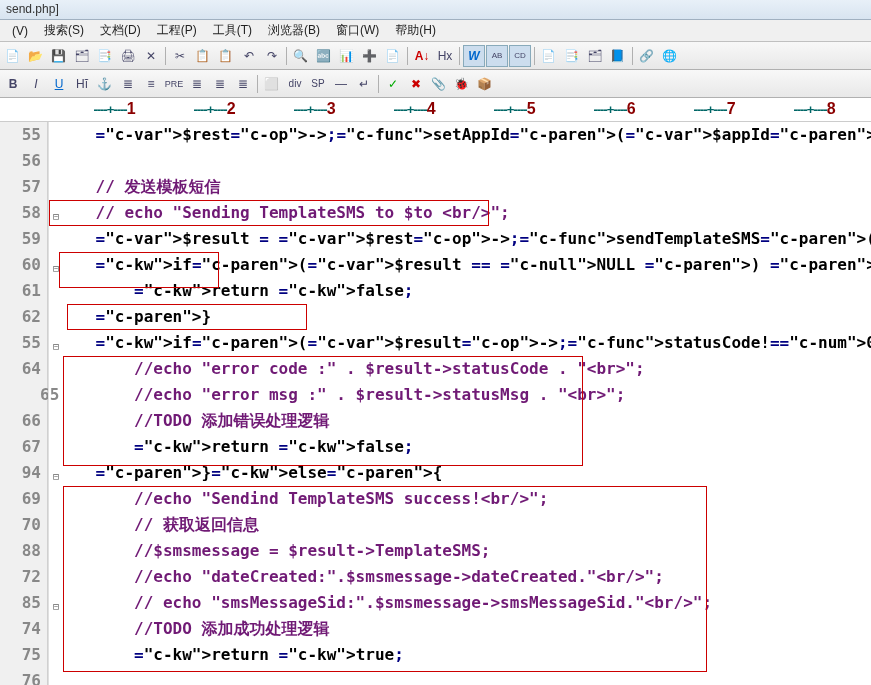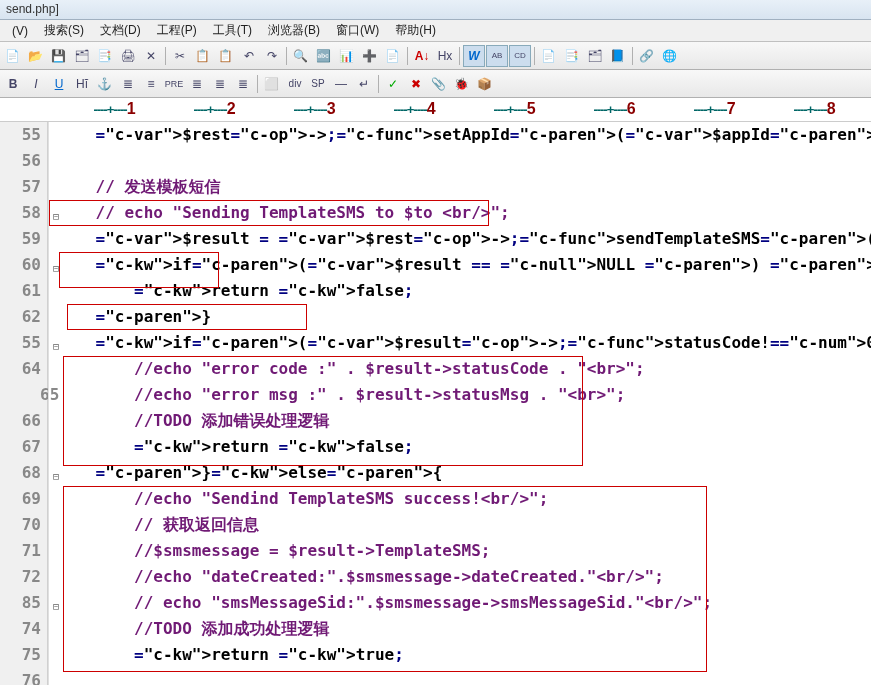--- a/index.html
+++ b/index.html
@@ -137,24 +137,24 @@
       <div style="height: 26px;">58</div>
       <div style="height: 26px;">59</div>
       <div style="height: 26px;">60</div>
       <div style="height: 26px;">61</div>
       <div style="height: 26px;">62</div>
       <div style="height: 26px;">55</div>
       <div style="height: 26px; margin-left: 8px;">64</div>
       <div style="height: 26px; margin-left: 40px;">65</div>
       <div style="height: 26px;">66</div>
       <div style="height: 26px;">67</div>
-      <div style="height: 26px;">68</div>
+      <div style="height: 26px;">94</div>
       <div style="height: 26px;">69</div>
       <div style="height: 26px;">70</div>
-      <div style="height: 26px;">71</div>
+      <div style="height: 26px;">88</div>
       <div style="height: 26px; padding-left: 8px;">72</div>
       <div style="height: 26px;">85</div>
       <div style="height: 26px;">74</div>
       <div style="height: 26px;">75</div>
       <div style="height: 26px;">76</div>
     </div>
   <div class="fold" id="foldcol">
       <div style="height: 26px; position: relative;"></div>
       <div style="height: 26px; position: relative;"></div>
       <div style="height: 26px; position: relative;"></div>

